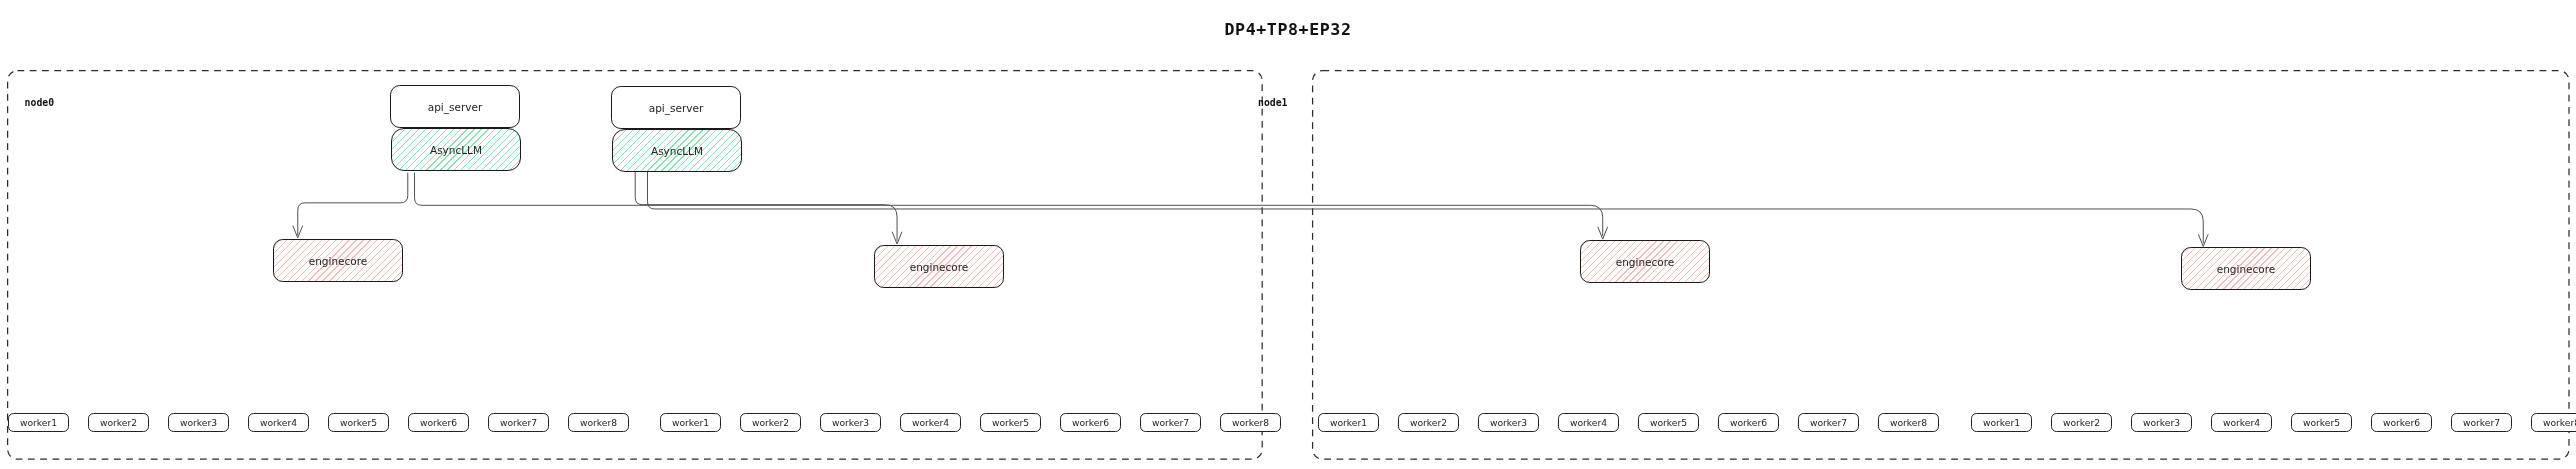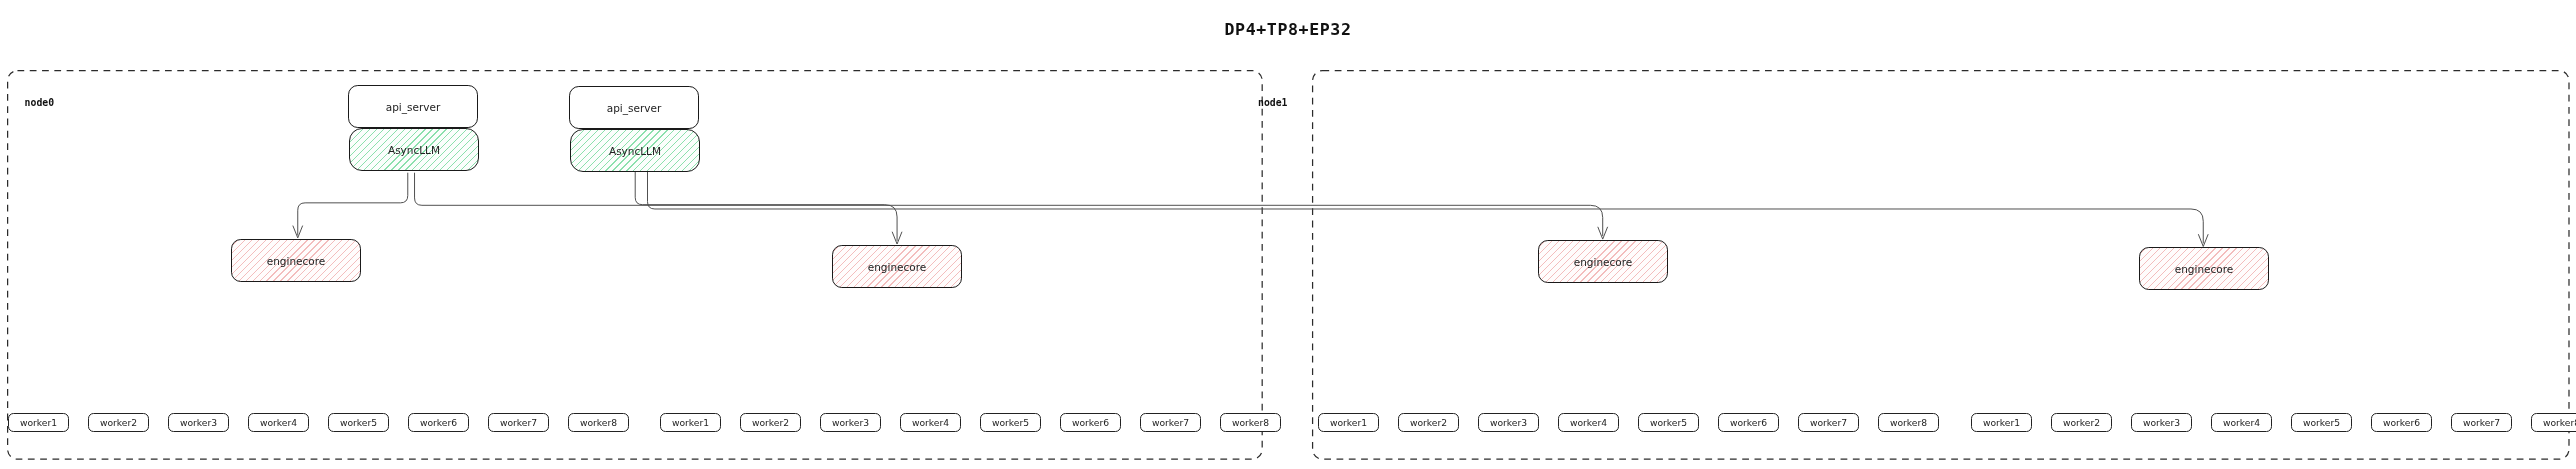--- a/index.html
+++ b/index.html
@@ -14,21 +14,21 @@
   }
   .node-label{
     position:absolute;top:78px;
     font-family:"DejaVu Sans Mono",monospace;font-weight:bold;font-size:9.8px;color:#111;margin-top:19px;
   }
   svg.overlay{position:absolute;left:0;top:0;pointer-events:none;}
   .bignode{
     position:absolute;width:130px;height:43px;box-sizing:border-box;
     border:1.5px solid #1a1a1a;border-radius:9.8px;background:#ffffff;
     display:flex;align-items:center;justify-content:center;
-    font-size:10.5px;color:#222;
+    font-size:10.5px;color:#222;margin-left:42px;
   }
   .hatch-green{
     background-color:#fbfefc;
     background-image:repeating-linear-gradient(135deg,rgba(255,255,255,0) 0 4px,#8ce0ad 4px 4.9px);
     border-radius:13px;
   }
   .hatch-red{
     background-color:#fffcfc;
     background-image:repeating-linear-gradient(135deg,rgba(255,255,255,0) 0 4px,#f3bdbd 4px 4.9px);
   }

